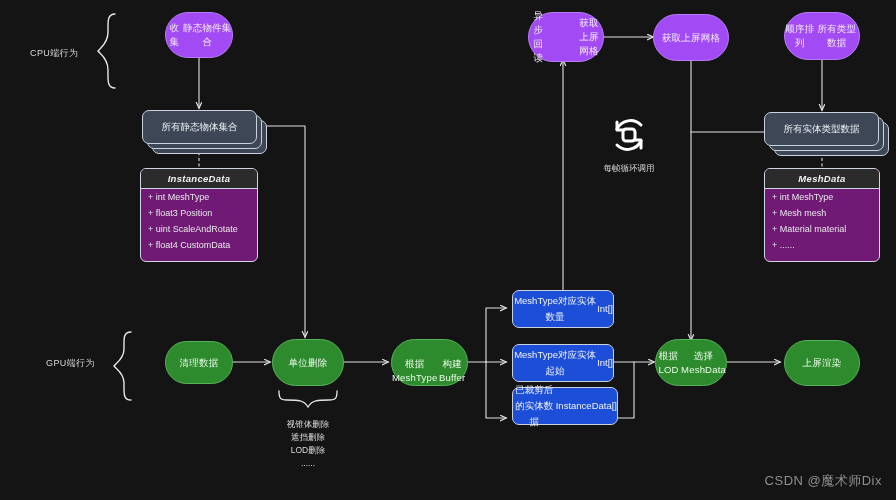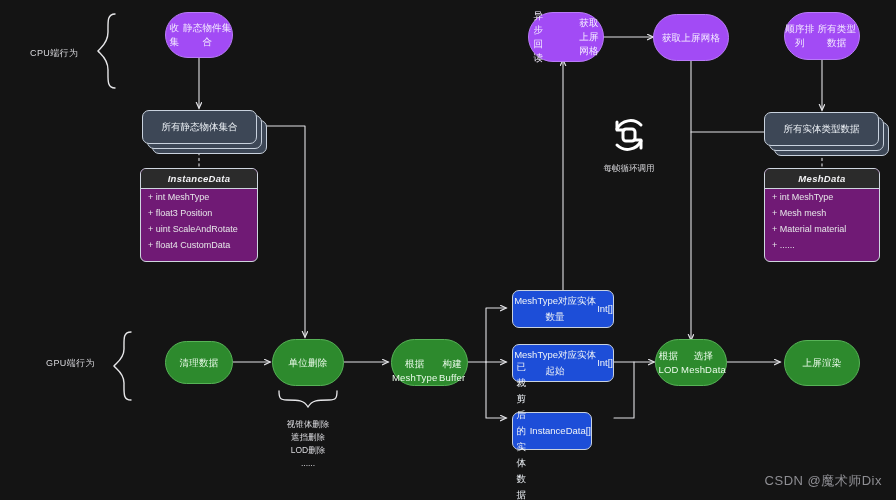--- a/index.html
+++ b/index.html
@@ -214,21 +214,21 @@
   <div class="node box-slate" style="left:512px;top:290px;width:102px;height:38px;">
     <span>MeshType对应实体数量</span>
     <span>Int[]</span>
   </div>
 
   <div class="node box-slate" style="left:512px;top:344px;width:102px;height:38px;">
     <span>MeshType对应实体起始</span>
     <span>Int[]</span>
   </div>
 
-  <div class="node box-slate" style="left:512px;top:412px;width:80px;height:38px;">
+  <div class="node box-slate" style="left:512px;top:387px;width:106px;height:38px;">
     <span>已裁剪后的实体数据</span>
     <span>InstanceData[]</span>
   </div>
 
   <div class="brace" style="left:277px;top:389px;">
     <svg width="62" height="20" viewBox="0 0 62 20">
       <path d="M2,2 C2,9 3,11 10,11 C21,11 27,11 31,18 C35,11 41,11 52,11 C59,11 60,9 60,2" fill="none" stroke="#e6e6e8" stroke-width="1.3" stroke-linecap="round"></path>
     </svg>
   </div>
   <div class="caption" style="left:258px;top:418px;width:100px;white-space:pre-line;">视锥体删除

